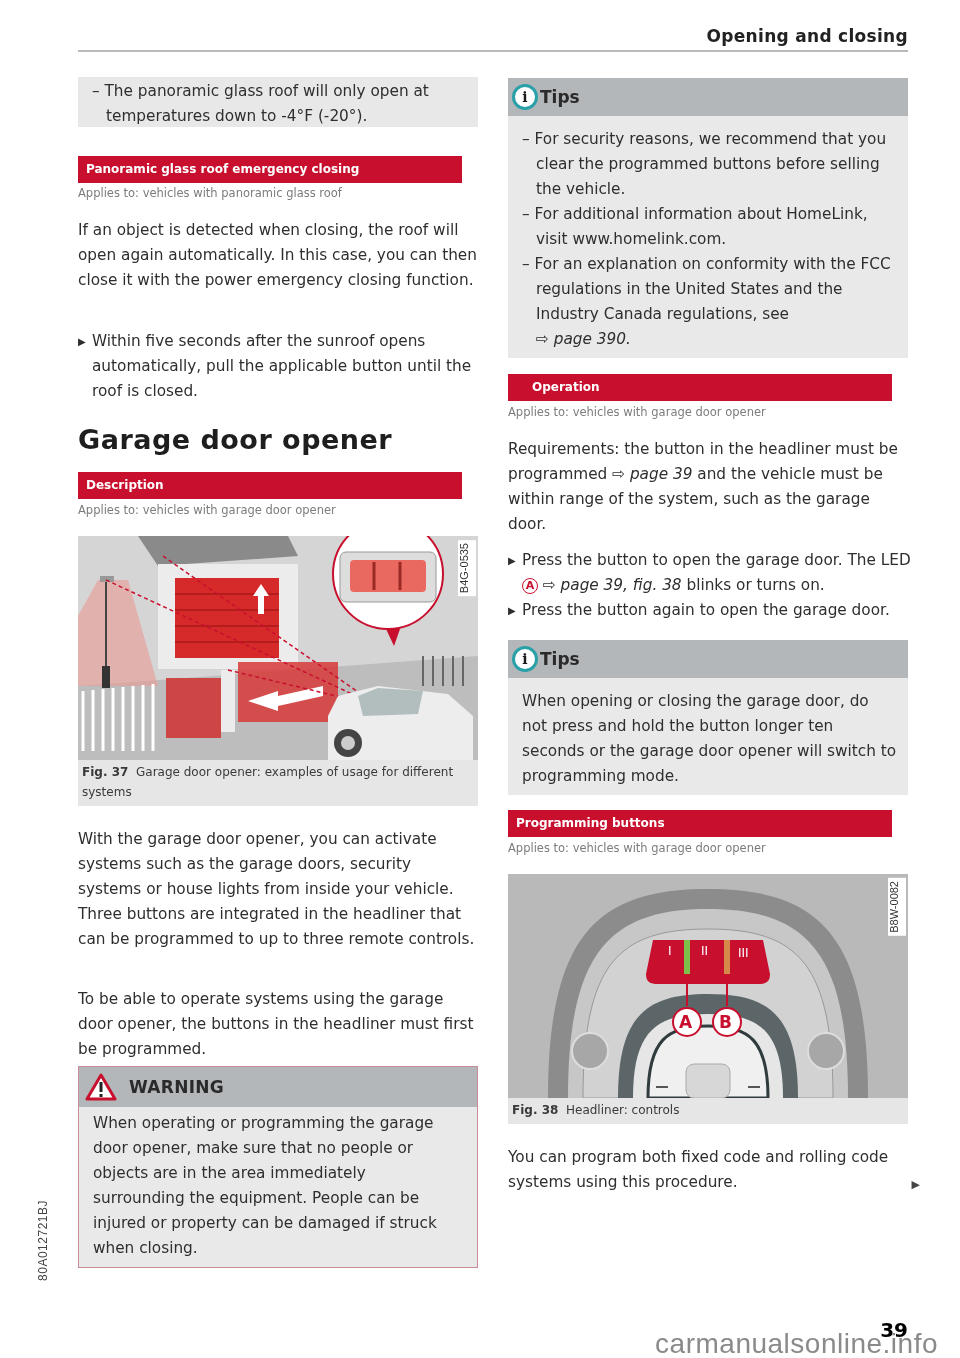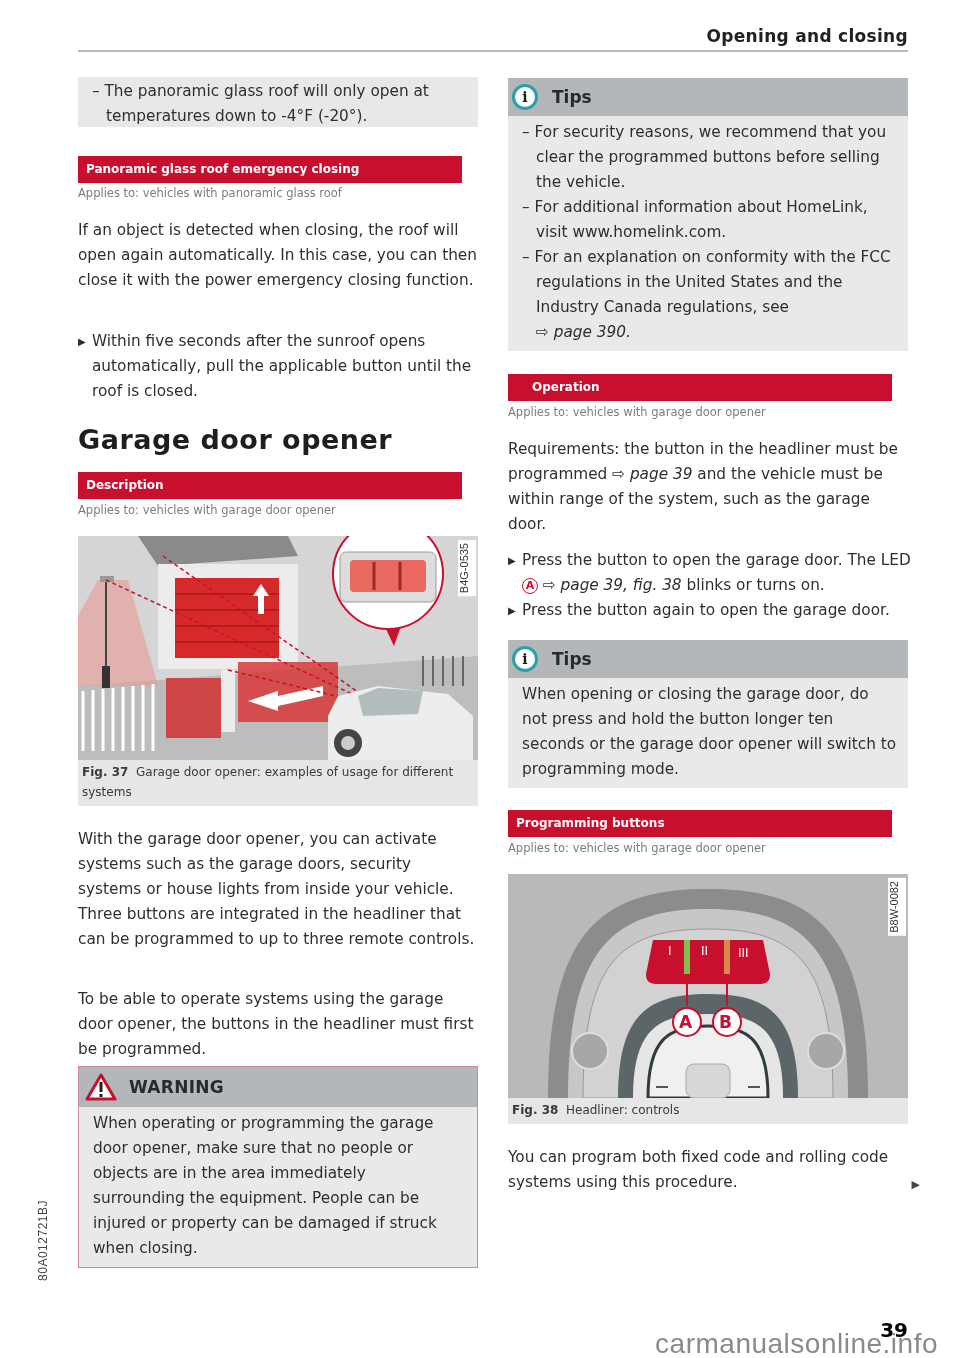--- a/index.html
+++ b/index.html
@@ -17,23 +17,23 @@
 
     .body-text { font-size: 15.3px; line-height: 25px; color: #2e2e2e; }
     .applies { font-size: 11.5px; color: #7c7c7c; line-height: 16px; }
     .section-bar { background: #c8102e; color: #fff; font-weight: bold; font-size: 12px; height: 27px; line-height: 27px; padding-left: 8px; width: 384px; }
 
     .note-box { background: #e8e8e8; width: 400px; }
     .note-box .line { padding-left: 28px; text-indent: -12px; }
 
     .tips-box { width: 400px; background: #e9e9e9; }
     .tips-head { background: #b3b7ba; height: 38px; display: flex; align-items: center; padding-left: 4px; }
-    .tips-head .tips-label { font-size: 17px; font-weight: bold; color: #2a2a2a; margin-left: 14px; }
+    .tips-head .tips-label { font-size: 17px; font-weight: bold; color: #2a2a2a; margin-left: 2px; }
     .info-icon { width: 26px; height: 26px; border-radius: 50%; border: 3px solid #2aa0a8; background: #fff; display: flex; align-items: center; justify-content: center; font-family: "DejaVu Serif", serif; font-weight: bold; font-size: 14px; color: #1a1a1a; }
-    .tips-body { padding: 4px 10px 6px 14px; }
+    .tips-body { padding: 11px 10px 6px 14px; }
     .dash-item { padding-left: 14px; text-indent: -14px; }
 
     .bullet { padding-left: 14px; text-indent: -14px; }
     .tri { font-size: 10px; display: inline-block; width: 14px; text-indent: 0; vertical-align: 1px; }
 
     .h1 { font-size: 27px; font-weight: bold; color: #1e1e1e; letter-spacing: 0.5px; }
 
     .figure { background: #e6e6e6; width: 400px; }
     .fig-img { position: relative; overflow: hidden; }
     .fig-caption { font-size: 12px; color: #3a3a3a; line-height: 20px; padding: 2px 4px 4px 4px; }

